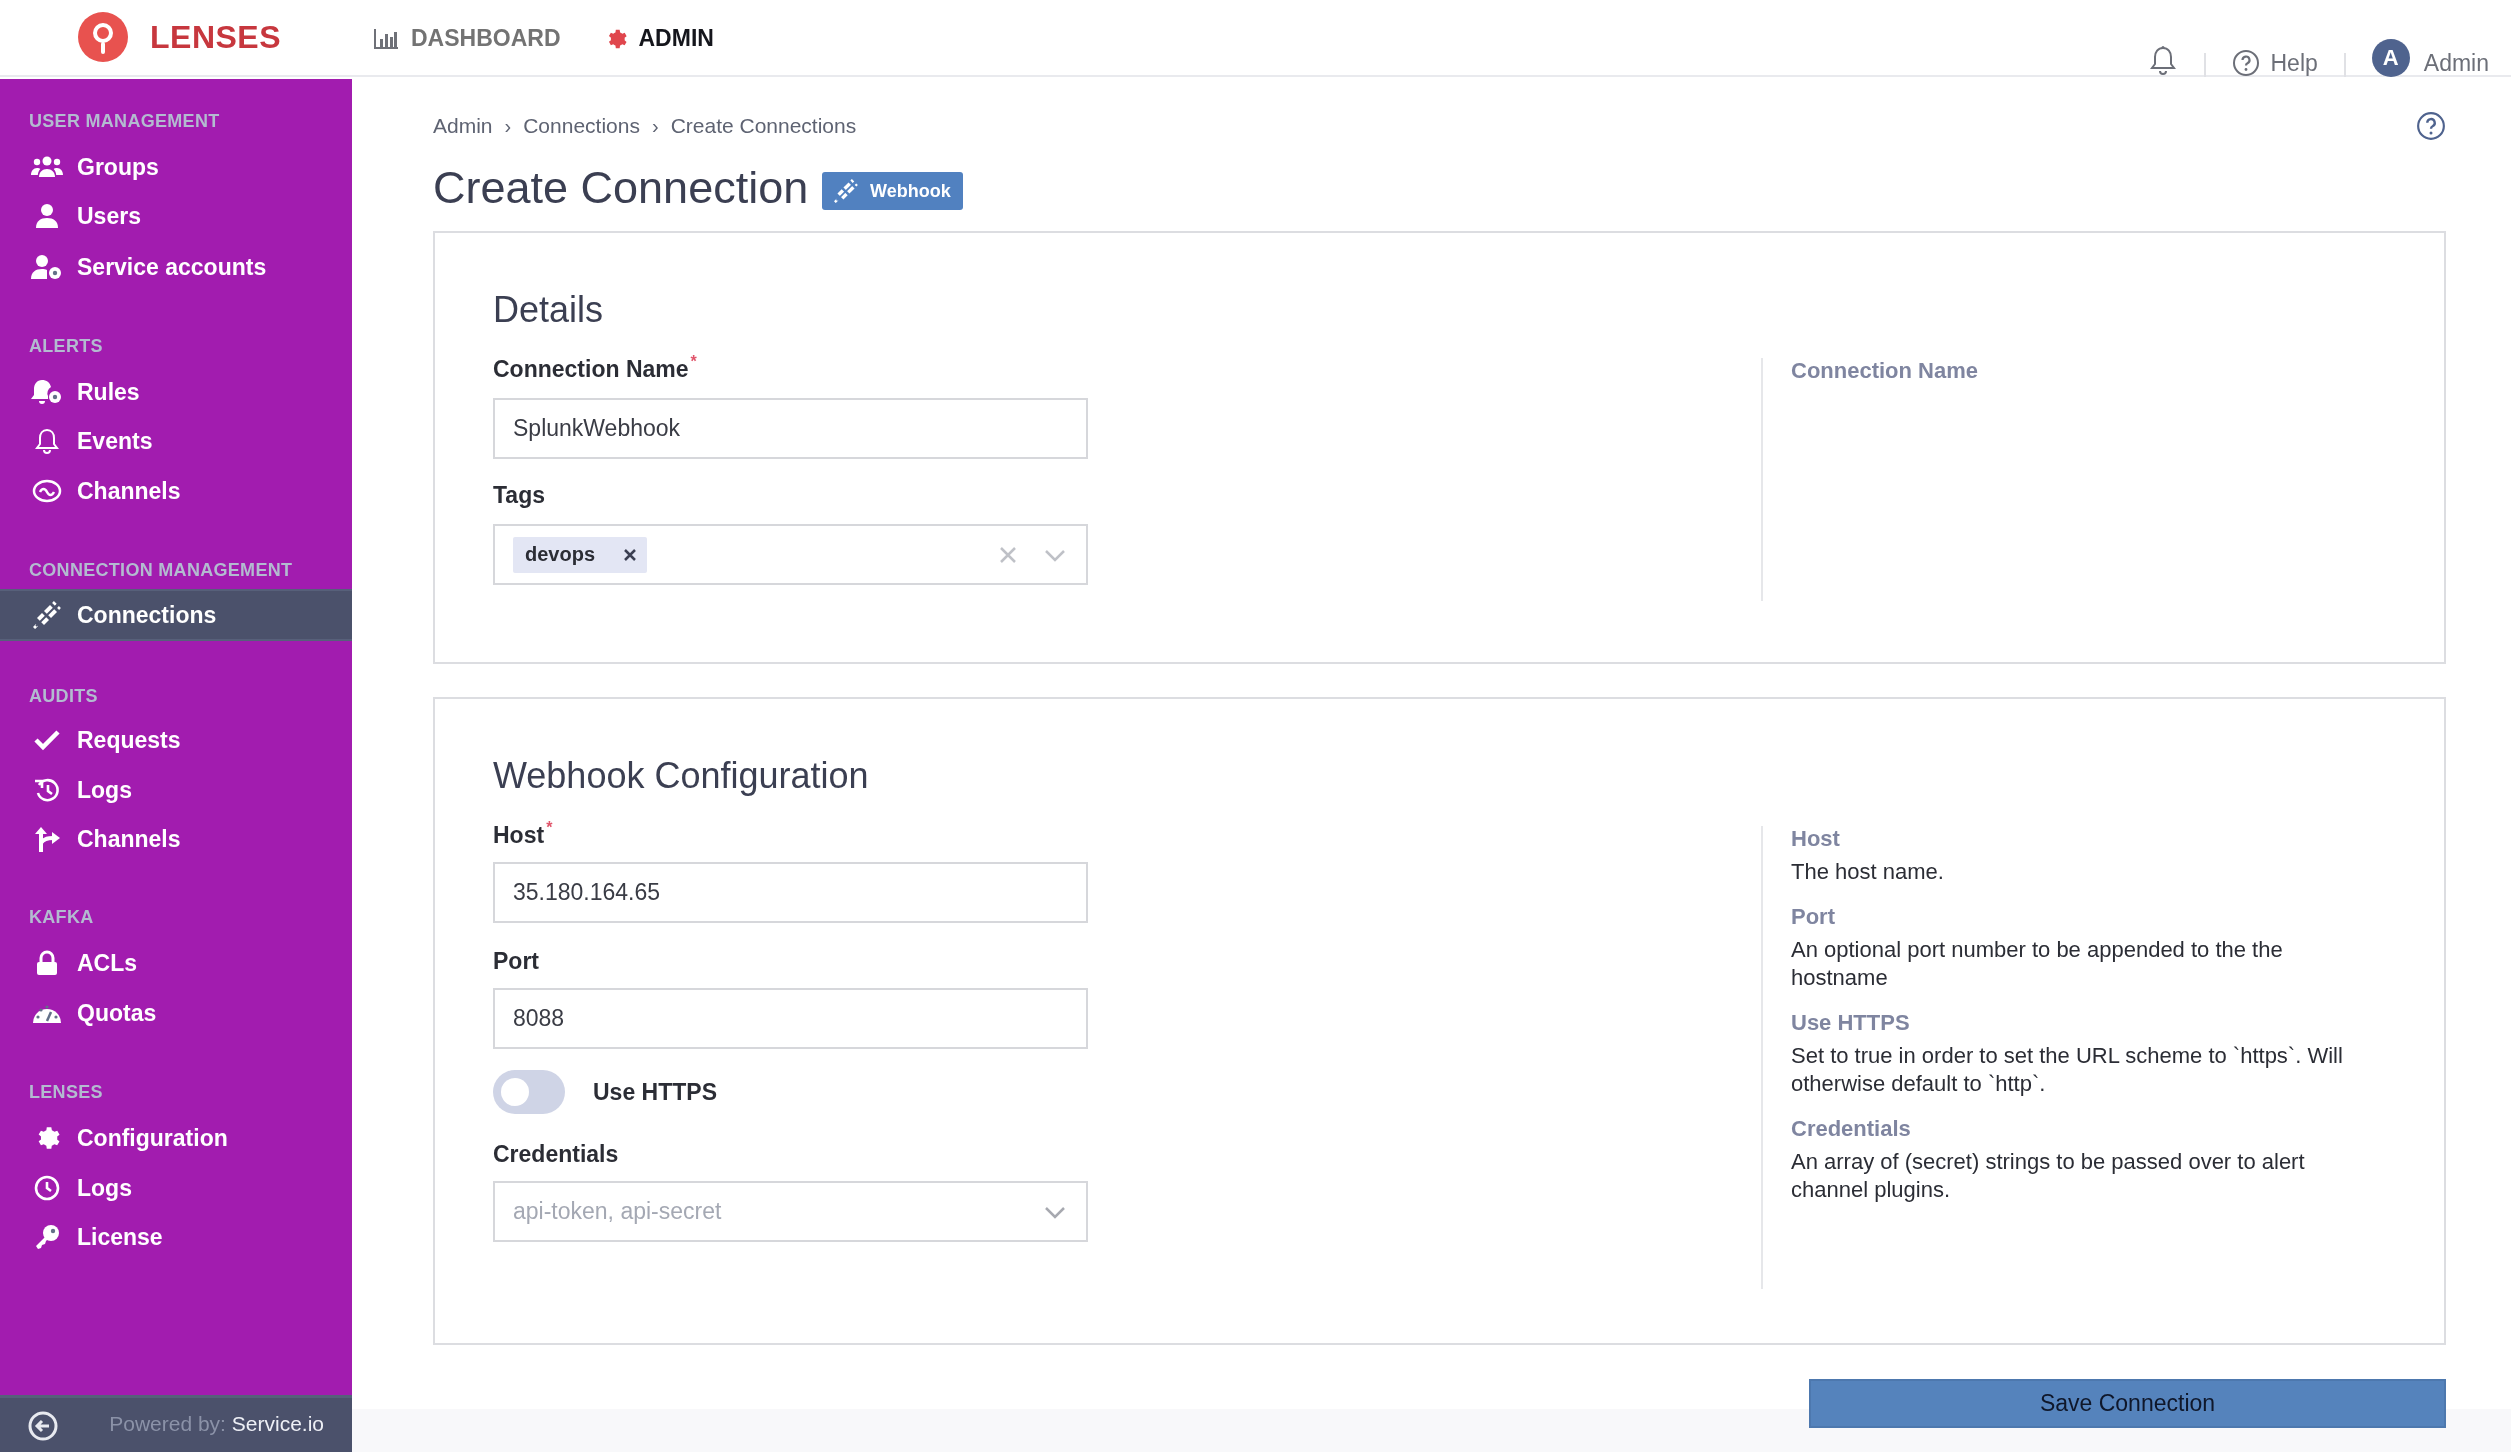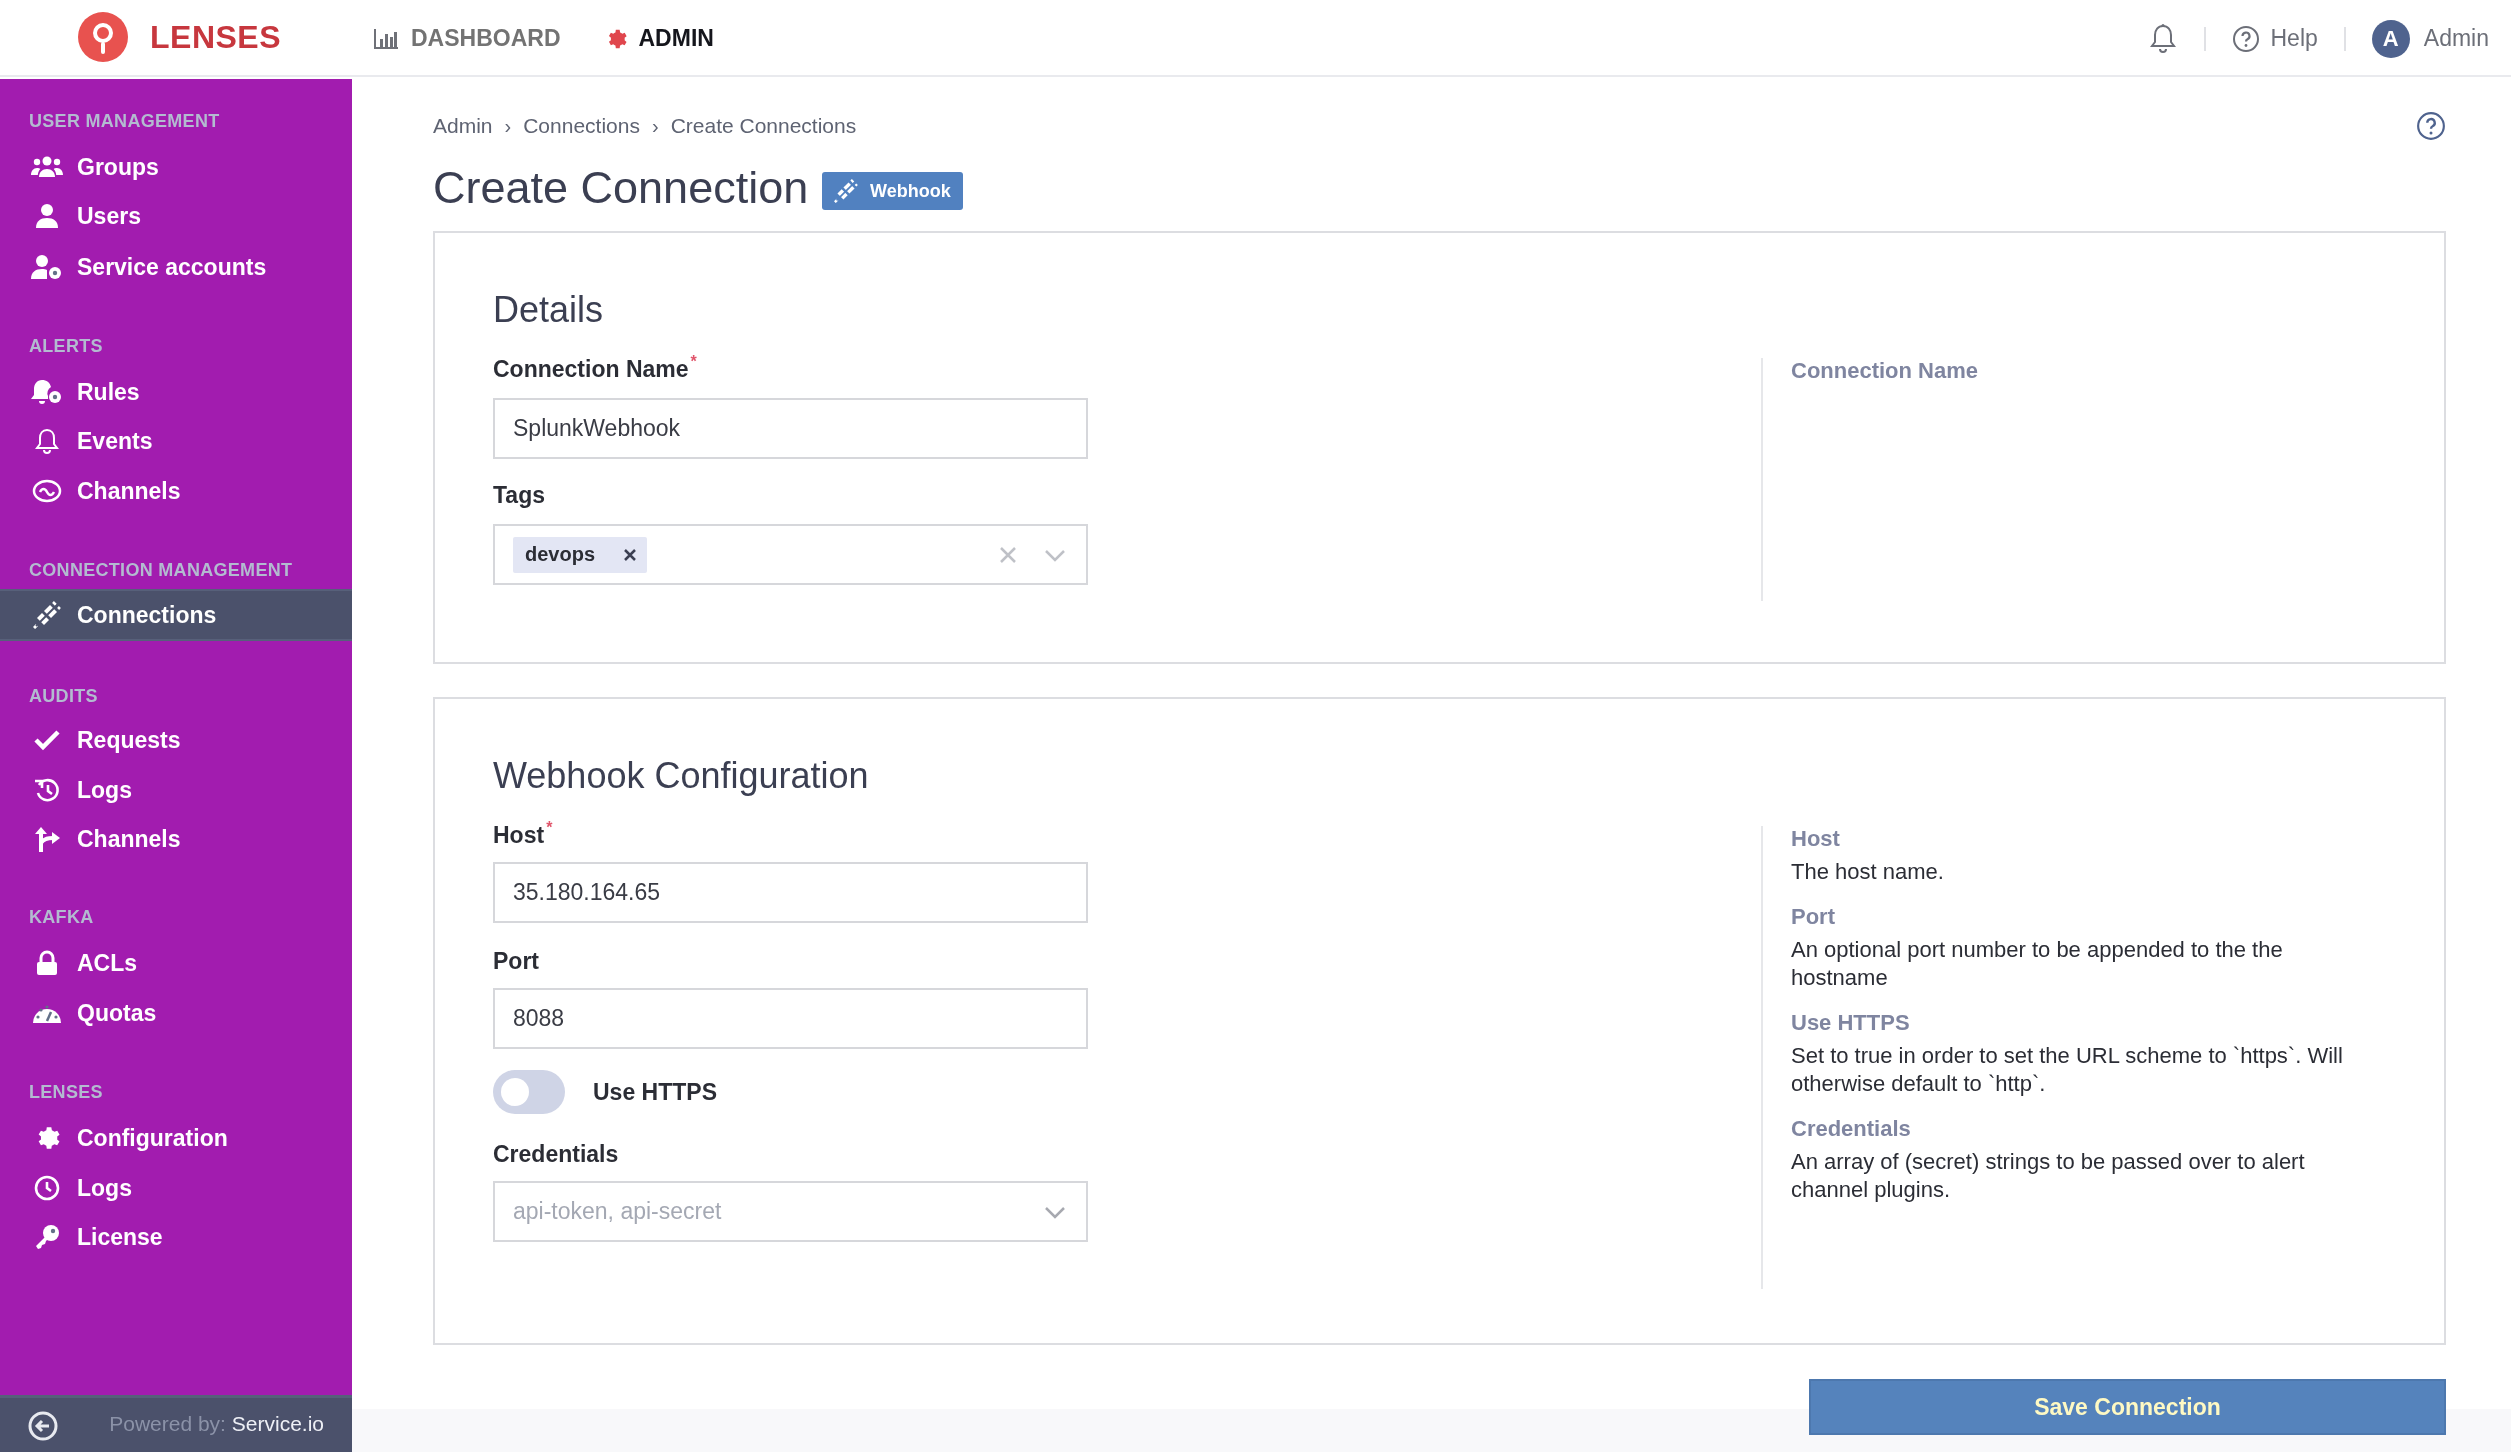--- a/index.html
+++ b/index.html
@@ -10,21 +10,21 @@
   .logo { position: absolute; left: 78px; top: 12px; display: flex; align-items: center; }
   .logo-mark { width: 50px; height: 50px; border-radius: 50%; background: #e8524f; position: relative; }
   .logo-mark::before { content: ""; position: absolute; left: 15px; top: 11px; width: 20px; height: 20px; border-radius: 50%; border: 4px solid #fff; box-sizing: border-box; }
   .logo-mark::after { content: ""; position: absolute; left: 23px; top: 30px; width: 4px; height: 12px; background: #fff; border-radius: 2px; }
   .logo-text { margin-left: 22px; font-size: 32px; font-weight: bold; color: #c7373e; letter-spacing: 0.5px; }
   .nav { position: absolute; left: 373px; top: 0; height: 77px; display: flex; align-items: center; }
   .nav-item { display: flex; align-items: center; font-size: 23px; font-weight: bold; margin-right: 44px; }
   .nav-item .ico { margin-right: 12px; display: inline-flex; }
   .nav-dashboard { color: #737373; }
   .nav-admin { color: #15161c; }
-  .top-right { position: absolute; right: 22px; top: 0; height: 77px; display: flex; align-items: center; font-size: 23px; color: #6c6f78; }
+  .top-right { position: absolute; right: 22px; top: 0; height: 77px; display: flex; align-items: flex-end; font-size: 23px; color: #6c6f78; }
   .sep { width: 2px; height: 24px; background: #e0e1e5; margin: 0 26px; }
   .help-link { display: flex; align-items: center; }
   .help-link .ico { margin-right: 10px; display: inline-flex; }
   .avatar { width: 38px; height: 38px; border-radius: 50%; background: #4f638e; color: #fff; font-size: 22px; font-weight: bold; display: flex; align-items: center; justify-content: center; margin-right: 14px; }
 
   
   .sidebar { position: absolute; left: 0; top: 79px; width: 352px; height: 1374px; background: #a21caf; }
   .sec-title { position: absolute; left: 29px; font-size: 18px; font-weight: bold; color: #b3bbd0; letter-spacing: 0.3px; }
   .side-item { position: absolute; left: 0; width: 352px; height: 50px; display: flex; align-items: center; padding-left: 31px; color: #fff; font-size: 23px; font-weight: bold; }
   .side-item.active { background: #4b516b; border-top: 2px solid #57607a; border-bottom: 2px solid #57607a; }
@@ -58,21 +58,21 @@
 
   .help-col { position: absolute; left: 1326px; border-left: 2px solid #e6e7ea; padding-left: 28px; }
   .help-title { font-size: 22px; font-weight: bold; color: #7f85a0; margin-bottom: 6px; }
   .help-text { font-size: 22px; color: #2b2d35; line-height: 28px; width: 587px; margin-bottom: 18px; white-space: pre-line; }
 
   .toggle-row { position: absolute; left: 58px; display: flex; align-items: center; }
   .toggle { width: 72px; height: 44px; border-radius: 22px; background: #cfd4e6; position: relative; }
   .toggle::after { content: ""; position: absolute; left: 8px; top: 8px; width: 28px; height: 28px; border-radius: 50%; background: #fff; }
   .toggle-label { margin-left: 28px; font-size: 23px; font-weight: bold; color: #2b2d35; }
 
-  .save-btn { position: absolute; left: 1809px; top: 1379px; width: 637px; height: 56px; background: #5583bc; border: 2px solid #4d78ae; color: #fef9c3; font-size: 23px; font-weight: bold; display: flex; align-items: center; justify-content: center; font-family: "Liberation Sans", sans-serif; }
+  .save-btn { position: absolute; left: 1809px; top: 1379px; width: 637px; height: 49px; background: #5583bc; border: 2px solid #4d78ae; color: #0f172a; font-size: 23px; font-weight: normal; display: flex; align-items: center; justify-content: center; font-family: "Liberation Sans", sans-serif; }
 </style>
 </head>
 <body>
 
 <div class="topbar">
   <div class="logo">
     <div class="logo-mark"></div>
     <span class="logo-text">LENSES</span>
   </div>
   <div class="nav">

